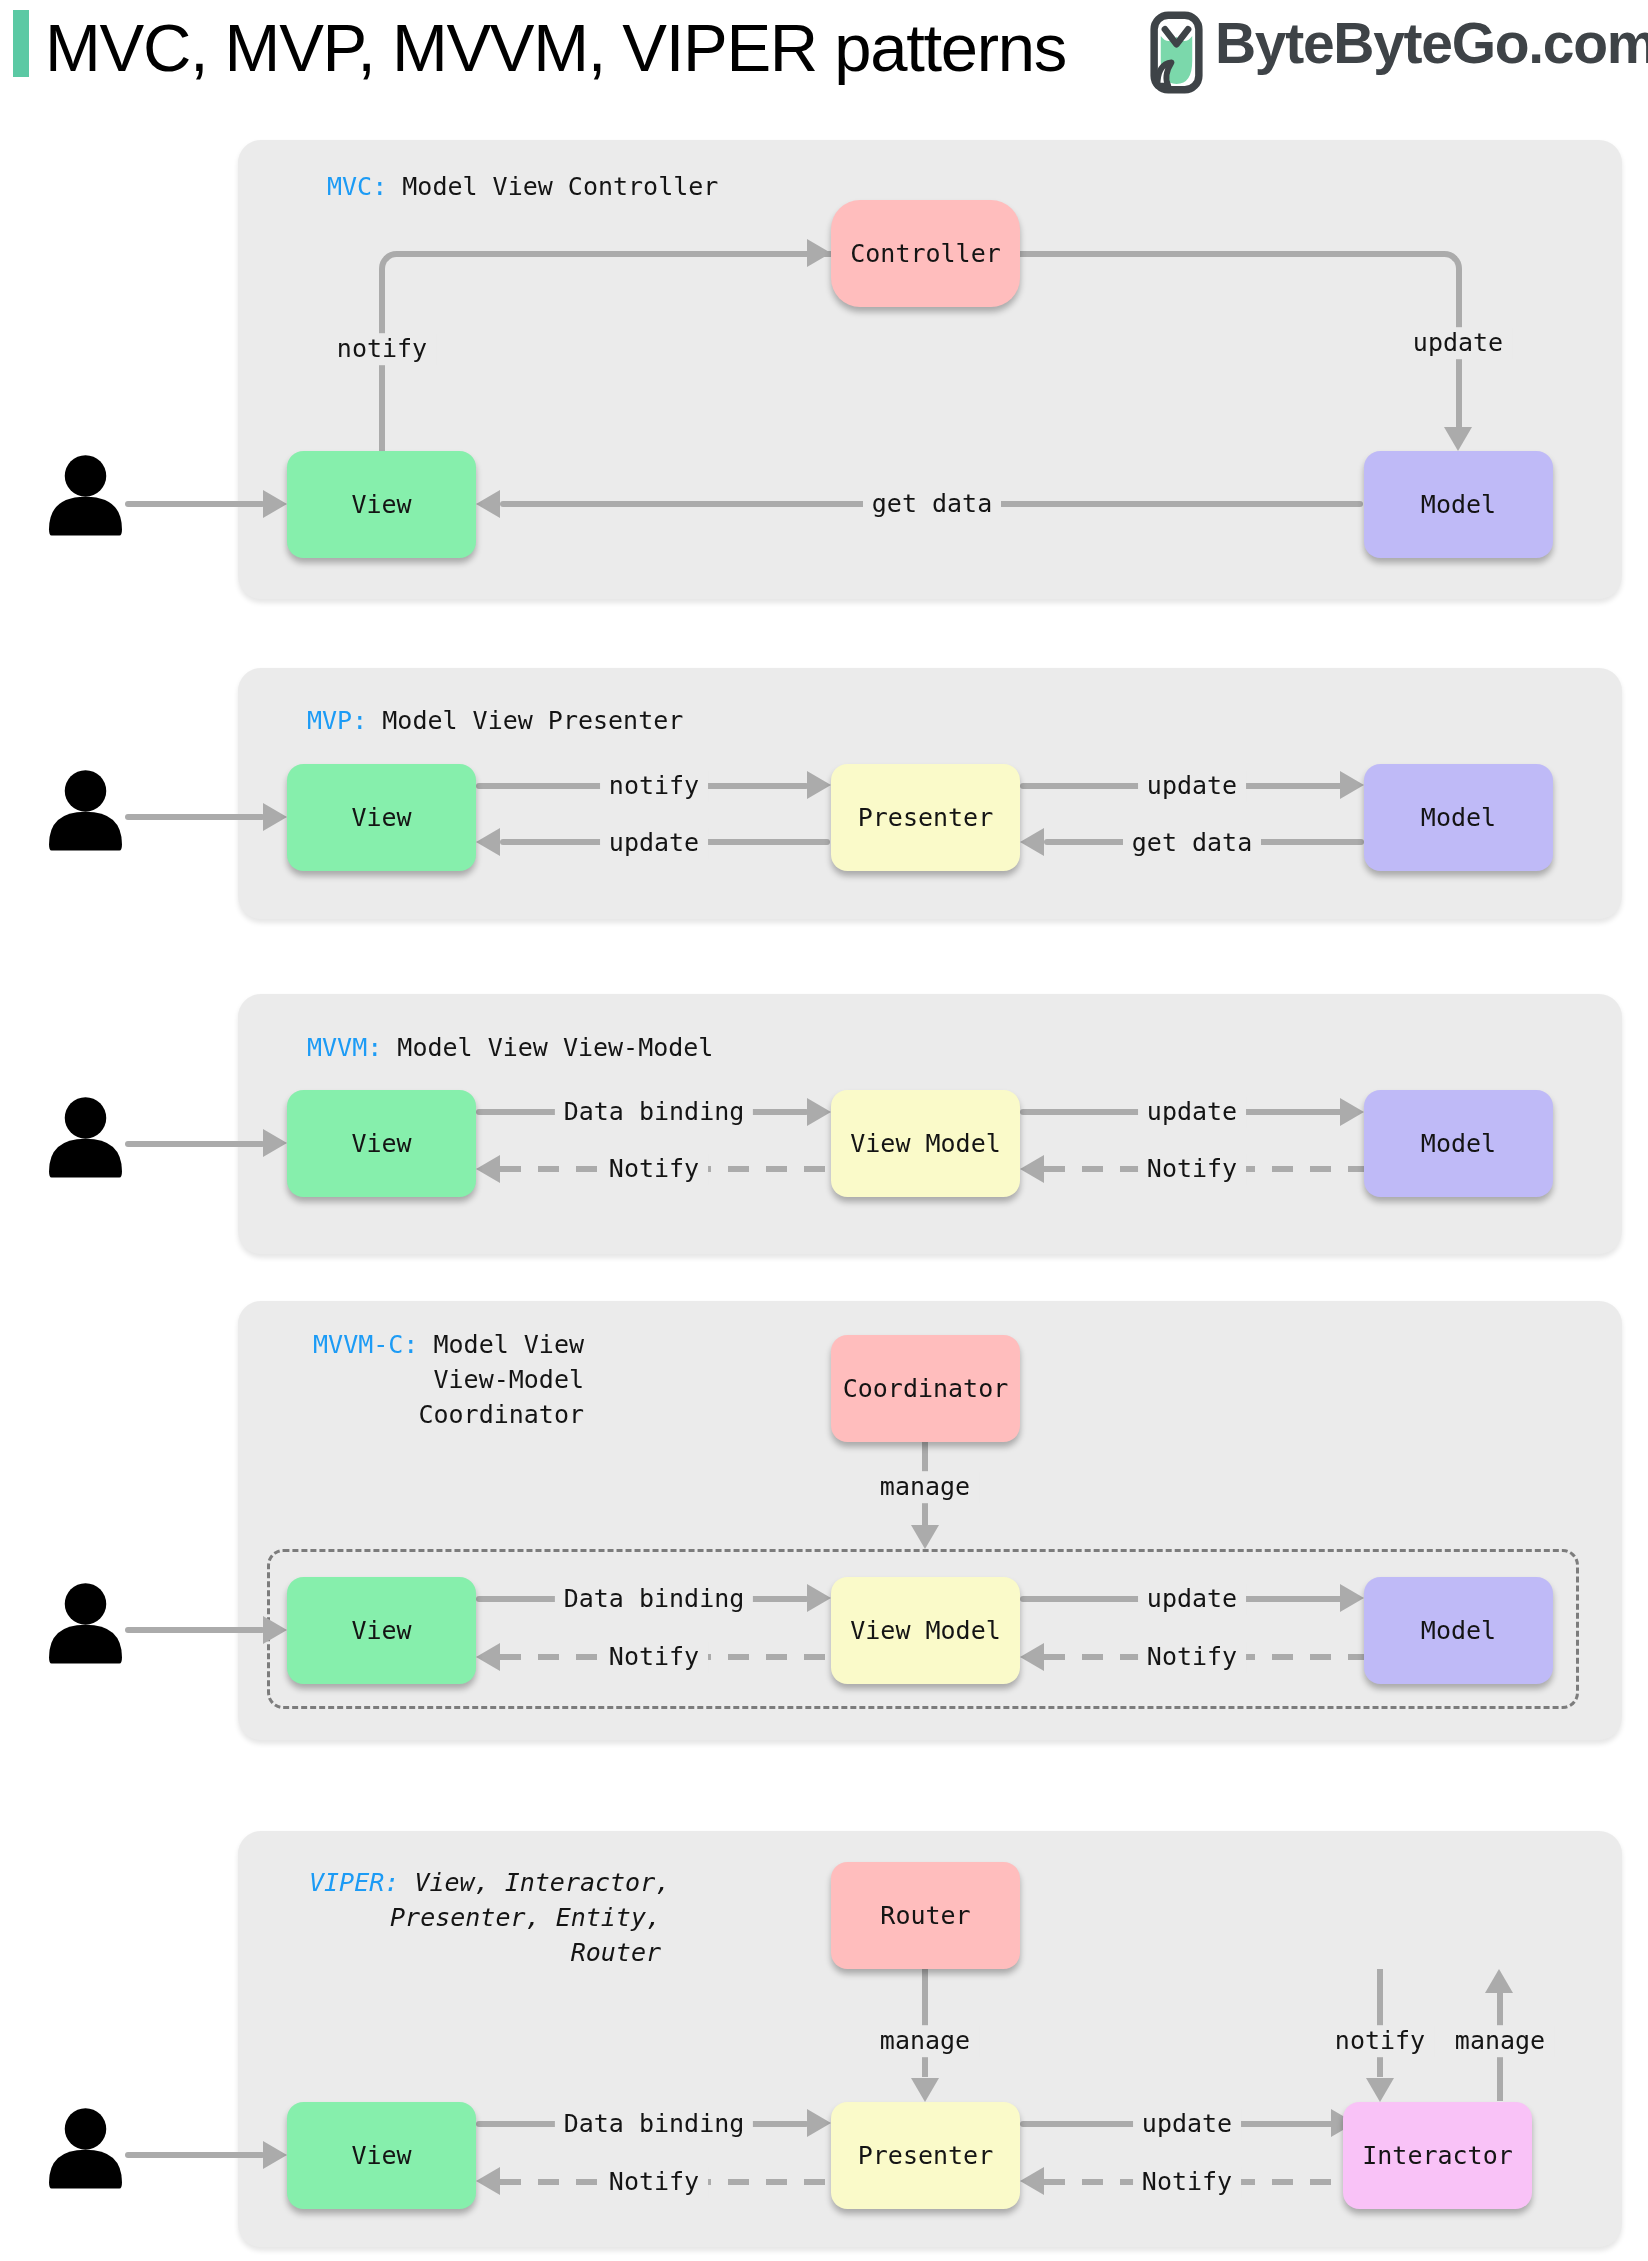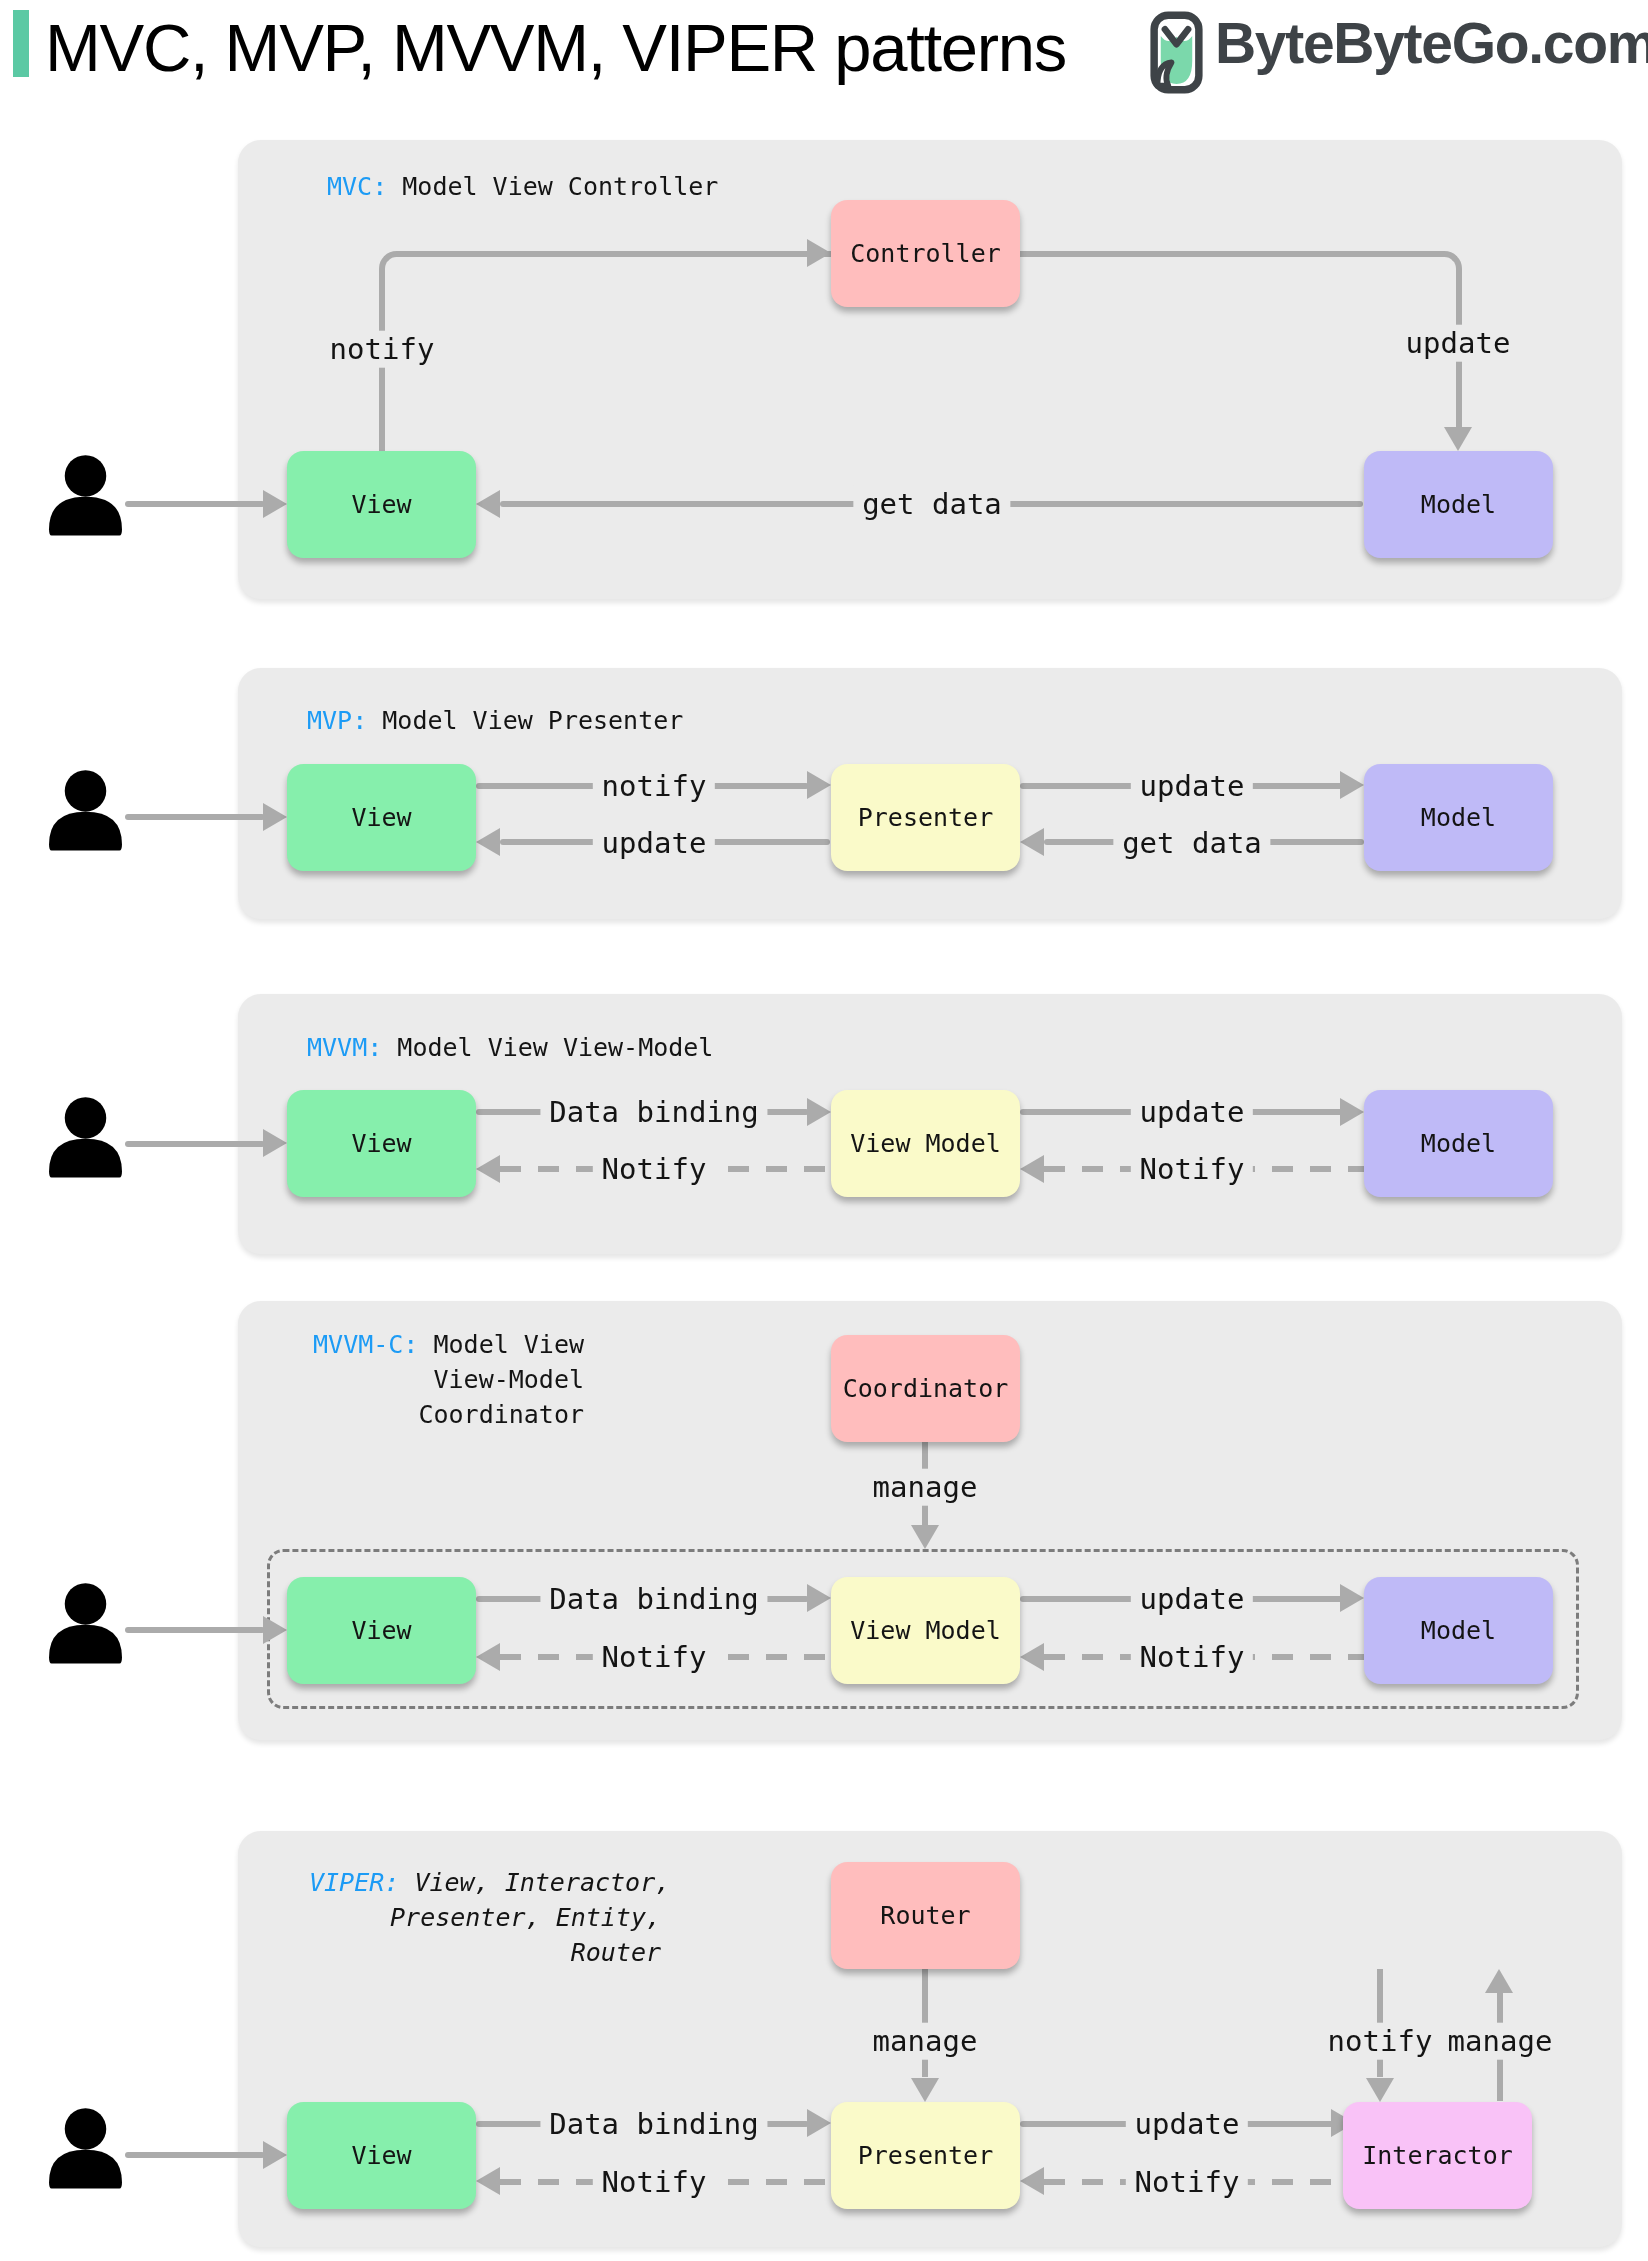--- a/index.html
+++ b/index.html
@@ -37,21 +37,21 @@
             border-top:6.3px solid #ABABAB;border-top-right-radius:17.6px;}
   .ar-r{position:absolute;width:0;height:0;border-top:14.5px solid transparent;
         border-bottom:14.5px solid transparent;border-left:24px solid #ABABAB;}
   .ar-l{position:absolute;width:0;height:0;border-top:14.5px solid transparent;
         border-bottom:14.5px solid transparent;border-right:24px solid #ABABAB;}
   .ar-d{position:absolute;width:0;height:0;border-left:14.5px solid transparent;
         border-right:14.5px solid transparent;border-top:24px solid #ABABAB;}
   .ar-u{position:absolute;width:0;height:0;border-left:14.5px solid transparent;
         border-right:14.5px solid transparent;border-bottom:24px solid #ABABAB;}
   .alabel{position:absolute;transform:translate(-50%,-50%);background:#EBEBEB;
-          padding:1.3px 8.8px;font-size:29px;color:#141414;white-space:nowrap;}
+          padding:1.3px 8.8px;font-size:25px;color:#141414;white-space:nowrap;}
   .dashed-box{position:absolute;box-sizing:border-box;border:3.2px dashed #7C7C7C;border-radius:16.4px;}
   .person{position:absolute;width:83px;height:82px;}
 </style>
 </head>
 <body>
 
 <div id="page">
 
   <div class="title-bar"></div>
   <div class="page-title">MVC, MVP, MVVM, VIPER patterns</div>
@@ -81,21 +81,21 @@
 
   <div class="elbow-tr" style="left:1020px;top:251px;width:442px;height:176px;"></div>
   <div class="ar-d" style="left:1444px;top:427px;"></div>
   <div class="alabel" style="left:1458px;top:343px;">update</div>
 
   <div class="hline" style="left:500px;top:501px;width:863px;"></div>
   <div class="ar-l" style="left:476px;top:490px;"></div>
   <div class="alabel" style="left:932px;top:504px;">get data</div>
 
   <div class="node green" style="left:287px;top:451px;">View</div>
-  <div class="node pink" style="left:831px;top:200px;">Controller</div>
+  <div class="node pink" style="left:831px;top:200px;border-radius:29px;">Controller</div>
   <div class="node purple" style="left:1364px;top:451px;">Model</div>
 
   <div class="panel" style="top:668px;height:251px;"></div>
   <div class="ptitle" style="left:307px;top:703px;">
     <span class="tag">MVP:</span>
     <span>Model View Presenter</span>
   </div>
   <svg class="person" style="left:44px;top:770px;" viewBox="0 0 132 130">
     <circle cx="66" cy="33" r="33" fill="#000"></circle>
     <path d="M12,128 Q8,128 8,118 Q8,66 66,66 Q124,66 124,118 Q124,128 120,128 Z" fill="#000"></path>

